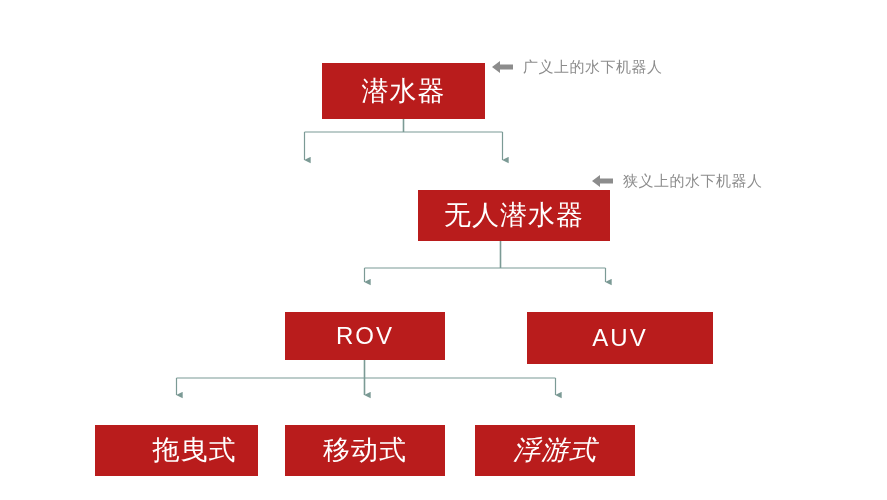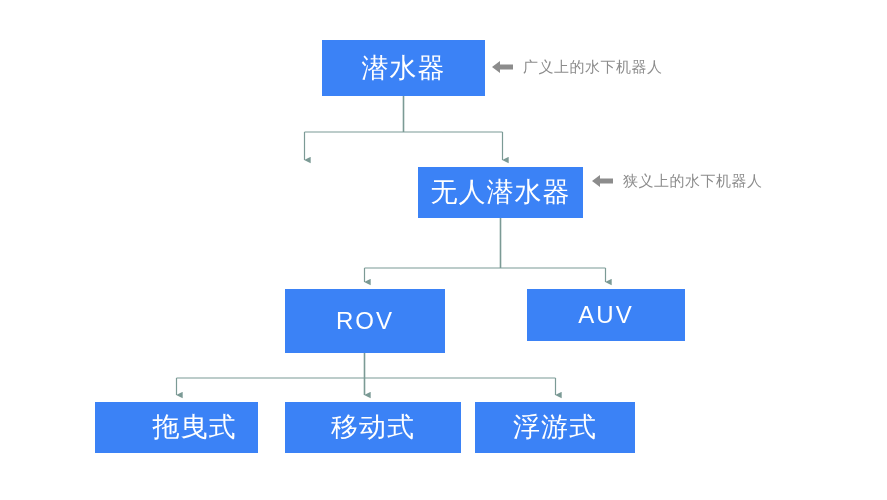--- a/index.html
+++ b/index.html
@@ -21,30 +21,31 @@
     position: absolute;
     left: 0;
     top: 0;
     width: 887px;
     height: 500px;
     pointer-events: none;
   }
   .node {
     position: absolute;
     box-sizing: border-box;
-    background: #3b82f6;
+    background: #b91c1c;
     color: #ffffff;
     display: flex;
     align-items: center;
     justify-content: center;
     letter-spacing: 1px;
     line-height: 1;
     z-index: 2;
     text-align: center;
     white-space: nowrap;
+    margin-top: 23px;
   }
   .node.cjk {
     font-size: 27px;
     font-weight: 400;
   }
   .node.latin {
     font-size: 24px;
     font-weight: 400;
     letter-spacing: 2px;
   }
@@ -64,26 +65,26 @@
   }
   .note-text {
     font-size: 15px;
     color: #8c8c8c;
     letter-spacing: 0.5px;
     line-height: 1;
   }
   
   #node-top        { left: 322px; top: 40px;  width: 163px; height: 56px; }
   #node-manned     { left: 222px; top: 167px; width: 165px; height: 51px; }
-  #node-unmanned   { left: 418px; top: 167px; width: 165px; height: 51px; }
-  #node-rov        { left: 285px; top: 289px; width: 160px; height: 64px; }
-  #node-auv        { left: 527px; top: 289px; width: 158px; height: 52px; }
+  #node-unmanned   { left: 418px; top: 167px; width: 192px; height: 51px; }
+  #node-rov        { left: 285px; top: 289px; width: 160px; height: 48px; }
+  #node-auv        { left: 527px; top: 289px; width: 186px; height: 52px; }
   #node-towed      { left: 95px;  top: 402px; width: 163px; height: 51px; padding-left: 36px; }
-  #node-mobile     { left: 285px; top: 402px; width: 176px; height: 51px; }
-  #node-floating   { left: 475px; top: 402px; width: 160px; height: 51px; }
+  #node-mobile     { left: 285px; top: 402px; width: 160px; height: 51px; }
+  #node-floating   { left: 475px; top: 402px; width: 160px; height: 51px; font-style: italic; }
   
   #note-broad      { left: 492px; top: 59px; justify-content: flex-end; }
   #note-narrow     { left: 592px; top: 173px; }
 </style>
 </head>
 <body>
 
 <div id="canvas">
 
   <svg id="wires" viewBox="0 0 887 500" width="887" height="500" xmlns="http://www.w3.org/2000/svg">

